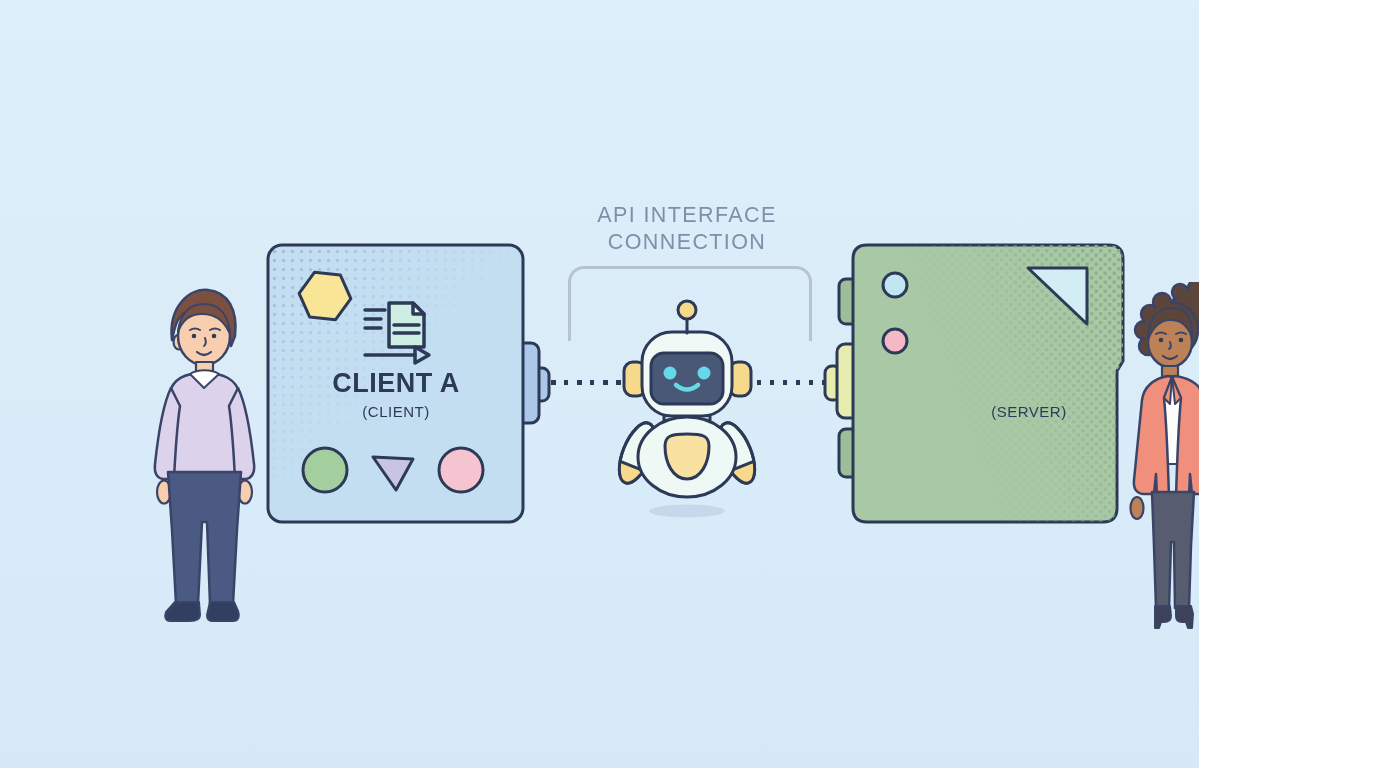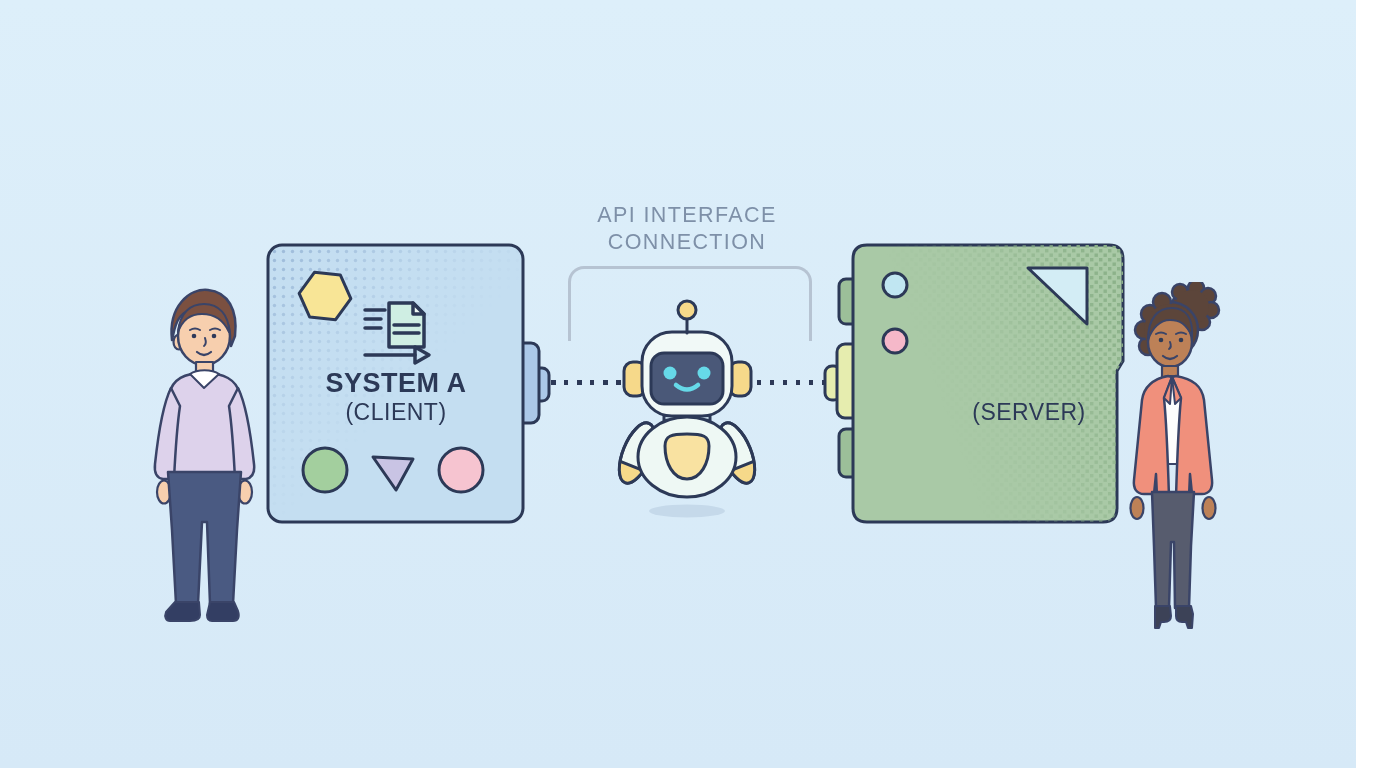--- a/index.html
+++ b/index.html
@@ -1,17 +1,17 @@
 <!DOCTYPE html>
 <html><head>
 <meta charset="utf-8">
 <style>
   html,body{margin:0;padding:0;}
   .stage{
-    position:relative; width:1356px; height:768px; overflow:hidden;
+    position:relative; width:1199px; height:768px; overflow:hidden;
     background:linear-gradient(180deg,#ddeffa 0%,#d6e9f7 100%);
     font-family:"Liberation Sans",sans-serif;
   }
   .abs{position:absolute;}
   .title{
     position:absolute; left:537px; top:202px; width:300px;
     text-align:center; font-size:21.5px; line-height:27px;
     letter-spacing:1.4px; color:#7e90a8; font-weight:500;
   }
   .bracket{
@@ -24,21 +24,21 @@
     background-image:repeating-linear-gradient(to right,#2c3957 0 4.5px,transparent 4.5px 13px);
   }
   .dots.left{left:551px;}
   .dots.right{left:757px;}
   .sysname{
     position:absolute; text-align:center; color:#2c3957;
     font-weight:bold; font-size:27px; line-height:28px; letter-spacing:0.5px;
   }
   .sysrole{
     position:absolute; text-align:center; color:#2c3957;
-    font-weight:normal; font-size:23px; line-height:24px; letter-spacing:0.5px;
+    font-weight:normal; font-size:15px; line-height:24px; letter-spacing:0.5px;
   }
   #sysa-name{left:268px; top:369px; width:256px;}
   #sysa-role{left:268px; top:400px; width:256px;}
   #sysb-name{left:853px; top:369px; width:264px;}
   #sysb-role{left:853px; top:400px; width:264px;margin-left:44px;}
   svg{display:block;}
 </style>
 </head>
 <body>
 
@@ -117,21 +117,21 @@
         <path d="M 31,30 h 25"></path>
         <path d="M 2,52 H 52"></path>
         <path d="M 52,44 L 66,52 L 52,60 Z"></path>
       </g>
 
       <circle cx="80" cy="230" r="22" fill="#a3cf9e" stroke-width="3"></circle>
       <polygon points="128,217 168,219 151,250" fill="#c9c4e4" stroke-width="3"></polygon>
       <circle cx="216" cy="230" r="22" fill="#f6c4d0" stroke-width="3"></circle>
     </g>
   </svg>
-  <div class="sysname" id="sysa-name">SYSTEM A</div>
+  <div class="sysname" id="sysa-name">CLIENT A</div>
   <div class="sysrole" id="sysa-role">(CLIENT)</div>
 
   <svg class="abs" style="left:605px;top:293px" width="165" height="232" viewBox="0 0 165 232">
     <defs>
       <clipPath id="mittL">
           <ellipse rx="14" ry="32"></ellipse>
         </clipPath>
       <clipPath id="mittR">
           <ellipse rx="14" ry="32"></ellipse>
         </clipPath>

